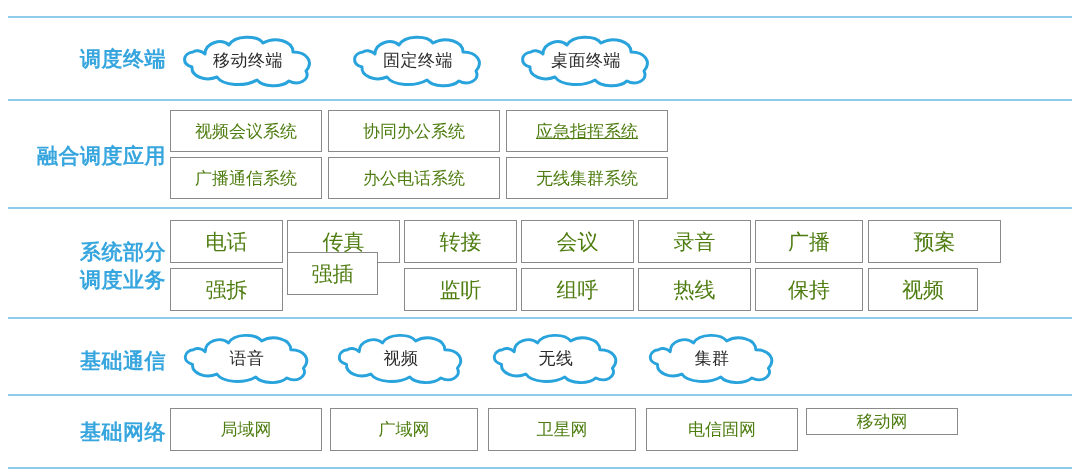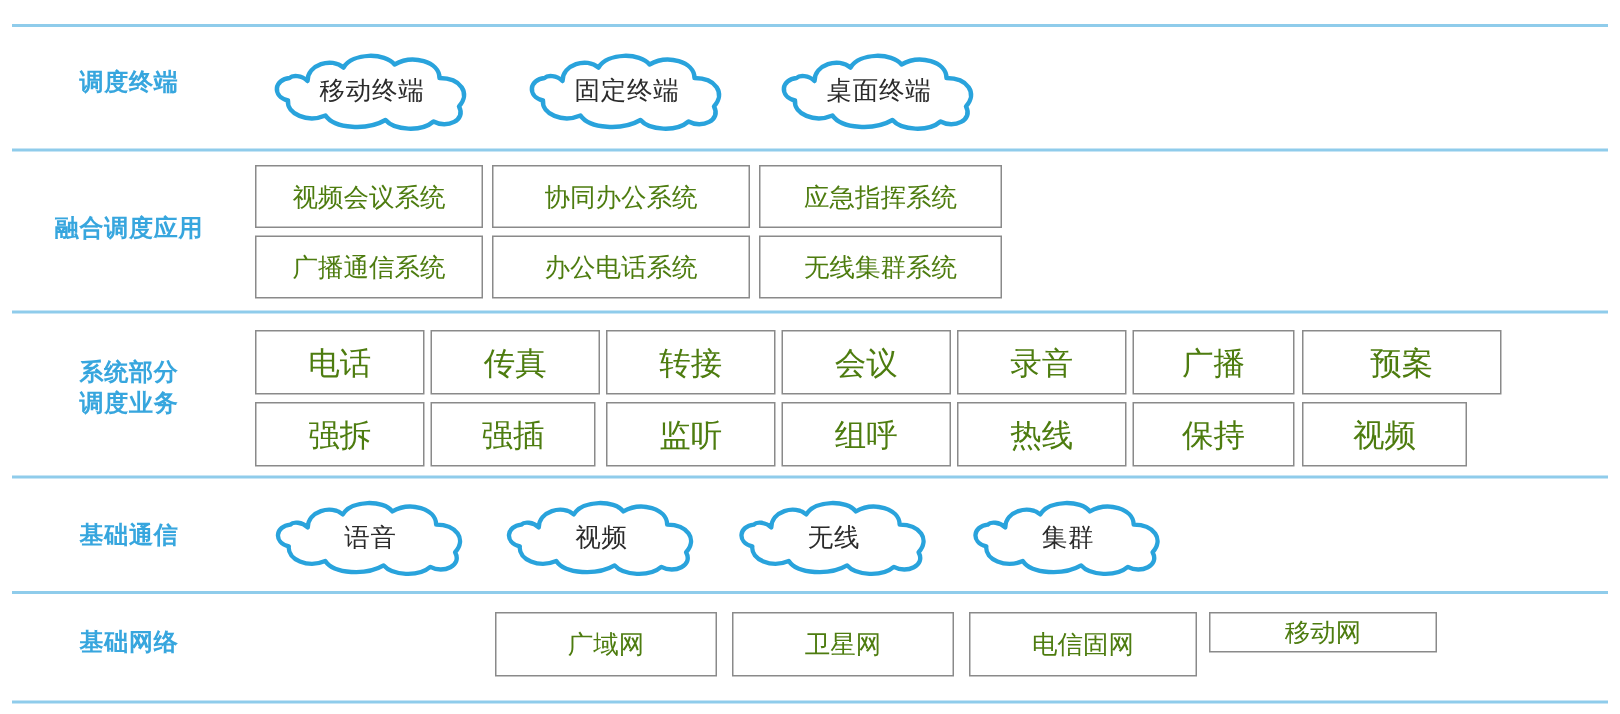--- a/index.html
+++ b/index.html
@@ -27,26 +27,26 @@
     height: 2px;
     background: #8FCCEB;
   }
 
   
   .layer-label {
     position: absolute;
     left: 6px;
     width: 160px;
     color: #37A6DE;
-    font-size: 16px;
+    font-size: 21px;
     font-weight: bold;
     line-height: 1.32;
     letter-spacing: 0.5px;
     white-space: pre-line;
-    text-align: center;
+    text-align: right;
   }
 
   
   .box {
     position: absolute;
     box-sizing: border-box;
     border: 1.5px solid #8a8a8a;
     background: #ffffff;
     color: #4d7c0f;
     font-size: 17px;
@@ -125,39 +125,39 @@
                C70 53, 48 52, 42 43 C30 48, 16 42, 17 33 C6 30, 8 19, 18 18
                C20 16, 26 16, 30 20 Z" fill="#ffffff" stroke="#29A3DC" stroke-width="3" stroke-linejoin="round"></path>
     </svg>
     <span class="cloud-text">桌面终端</span>
   </div>
 
   <div class="layer-label" style="top:142px;">融合调度应用</div>
 
   <div class="box app" style="left:170px; top:110px; width:152px; height:42px;">视频会议系统</div>
   <div class="box app" style="left:328px; top:110px; width:172px; height:42px;">协同办公系统</div>
-  <div class="box app" style="left:506px; top:110px; width:162px; height:42px;">应急指挥系统</div>
+  <div class="box app" style="left:506px; top:110px; width:162px; height:42px;text-decoration:underline;">应急指挥系统</div>
 
   <div class="box app" style="left:170px; top:157px; width:152px; height:42px;">广播通信系统</div>
   <div class="box app" style="left:328px; top:157px; width:172px; height:42px;">办公电话系统</div>
   <div class="box app" style="left:506px; top:157px; width:162px; height:42px;">无线集群系统</div>
 
   <div class="layer-label" style="top:238px;">系统部分
 调度业务</div>
 
   <div class="box biz" style="left:170px; top:220px; width:113px; height:43px;">电话</div>
   <div class="box biz" style="left:287px; top:220px; width:113px; height:43px;">传真</div>
   <div class="box biz" style="left:404px; top:220px; width:113px; height:43px;font-family:Liberation Mono, monospace;">转接</div>
   <div class="box biz" style="left:521px; top:220px; width:113px; height:43px;">会议</div>
   <div class="box biz" style="left:638px; top:220px; width:113px; height:43px;">录音</div>
   <div class="box biz" style="left:755px; top:220px; width:108px; height:43px;">广播</div>
   <div class="box biz" style="left:868px; top:220px; width:133px; height:43px;">预案</div>
 
   <div class="box biz" style="left:170px; top:268px; width:113px; height:43px;">强拆</div>
-  <div class="box biz" style="left:287px; top:268px; width:110px; height:43px;">强插</div>
+  <div class="box biz" style="left:287px; top:252px; width:91px; height:43px;">强插</div>
   <div class="box biz" style="left:404px; top:268px; width:113px; height:43px;">监听</div>
   <div class="box biz" style="left:521px; top:268px; width:113px; height:43px;">组呼</div>
   <div class="box biz" style="left:638px; top:268px; width:113px; height:43px;">热线</div>
   <div class="box biz" style="left:755px; top:268px; width:108px; height:43px;">保持</div>
   <div class="box biz" style="left:868px; top:268px; width:110px; height:43px;">视频</div>
 
   <div class="layer-label" style="top:347px;">基础通信</div>
 
   <div class="cloud" style="left:176px; top:332px; width:142px; height:52px;">
     <svg width="142" height="52" viewBox="0 0 146 53">
@@ -194,18 +194,19 @@
       <path d="M30 20 C30 9, 46 4, 54 11 C60 1, 82 1, 88 9 C100 2, 118 7, 118 18
                C132 18, 139 28, 131 37 C136 46, 123 52, 114 47 C106 54, 88 53, 82 46
                C70 53, 48 52, 42 43 C30 48, 16 42, 17 33 C6 30, 8 19, 18 18
                C20 16, 26 16, 30 20 Z" fill="#ffffff" stroke="#29A3DC" stroke-width="3" stroke-linejoin="round"></path>
     </svg>
     <span class="cloud-text">集群</span>
   </div>
 
   <div class="layer-label" style="top:418px;">基础网络</div>
 
+  <div class="box net" style="left:170px; top:408px; width:152px; height:43px;">局域网</div>
   <div class="box net" style="left:330px; top:408px; width:148px; height:43px;">广域网</div>
   <div class="box net" style="left:488px; top:408px; width:148px; height:43px;">卫星网</div>
   <div class="box net" style="left:646px; top:408px; width:152px; height:43px;">电信固网</div>
   <div class="box net" style="left:806px; top:408px; width:152px; height:27px;">移动网</div>
 
 </div>
 
 </body></html>

